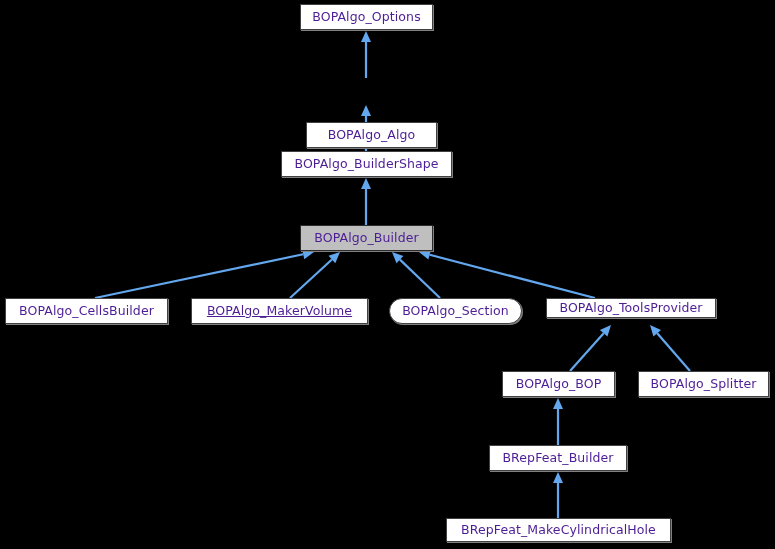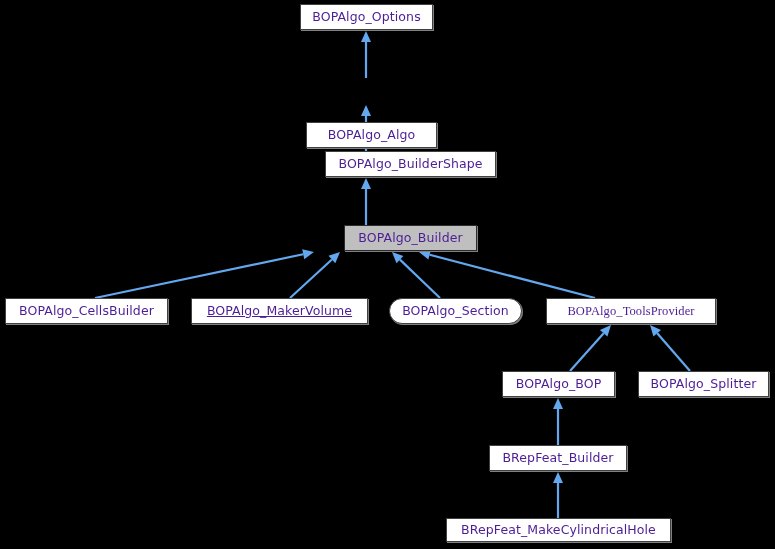--- a/index.html
+++ b/index.html
@@ -33,21 +33,20 @@
     line-height: 1;
     display: flex;
     align-items: center;
     justify-content: center;
     white-space: nowrap;
     letter-spacing: 0.1px;
   }
   .node.highlight {
     background: #bfbfbf;
     border: 1px solid #2b2b2b;
-    margin-left: 44px;
   }
   .node-label {
     pointer-events: none;
   }
 </style>
 </head>
 <body>
 
 <div id="diagram-root" style="background: rgb(0, 0, 0);">
   <svg id="edge-layer" width="775" height="549" viewBox="0 0 775 549">
@@ -95,36 +94,36 @@
         <line x1="558" y1="518" x2="558" y2="483" stroke="#63a8ef" stroke-width="2.2"></line>
         <polygon points="558,472 563,483 553,483" fill="#63a8ef"></polygon>
       </g>
     </svg>
 <div class="node" style="left: 300px; top: 4px; width: 133px; height: 26px;">
       <span class="node-label">BOPAlgo_Options</span>
     </div>
     <div class="node" style="left: 306px; top: 78px; width: 131px; height: 26px; margin-top: 44px;">
       <span class="node-label">BOPAlgo_Algo</span>
     </div>
-    <div class="node" style="left: 281px; top: 151px; width: 171px; height: 26px; margin-left: 44px;">
+    <div class="node" style="left: 281px; top: 151px; width: 171px; height: 26px;">
       <span class="node-label">BOPAlgo_BuilderShape</span>
     </div>
     <div class="node highlight" style="left: 300px; top: 225px; width: 133px; height: 26px;">
       <span class="node-label">BOPAlgo_Builder</span>
     </div>
     <div class="node" style="left: 5px; top: 298px; width: 163px; height: 26px;">
       <span class="node-label">BOPAlgo_CellsBuilder</span>
     </div>
     <div class="node" style="left: 191px; top: 298px; width: 177px; height: 26px; text-decoration: underline;">
       <span class="node-label">BOPAlgo_MakerVolume</span>
     </div>
     <div class="node" style="left: 389px; top: 298px; width: 133px; height: 26px; border-radius: 13px;">
       <span class="node-label">BOPAlgo_Section</span>
     </div>
-    <div class="node" style="left: 546px; top: 298px; width: 170px; height: 26px; font-family: Liberation Serif, serif;">
+    <div class="node" style="left: 546px; top: 298px; width: 170px; height: 20px;">
       <span class="node-label">BOPAlgo_ToolsProvider</span>
     </div>
     <div class="node" style="left: 502px; top: 371px; width: 113px; height: 26px;">
       <span class="node-label">BOPAlgo_BOP</span>
     </div>
     <div class="node" style="left: 638px; top: 371px; width: 131px; height: 26px;">
       <span class="node-label">BOPAlgo_Splitter</span>
     </div>
     <div class="node" style="left: 489px; top: 445px; width: 138px; height: 26px;">
       <span class="node-label">BRepFeat_Builder</span>

